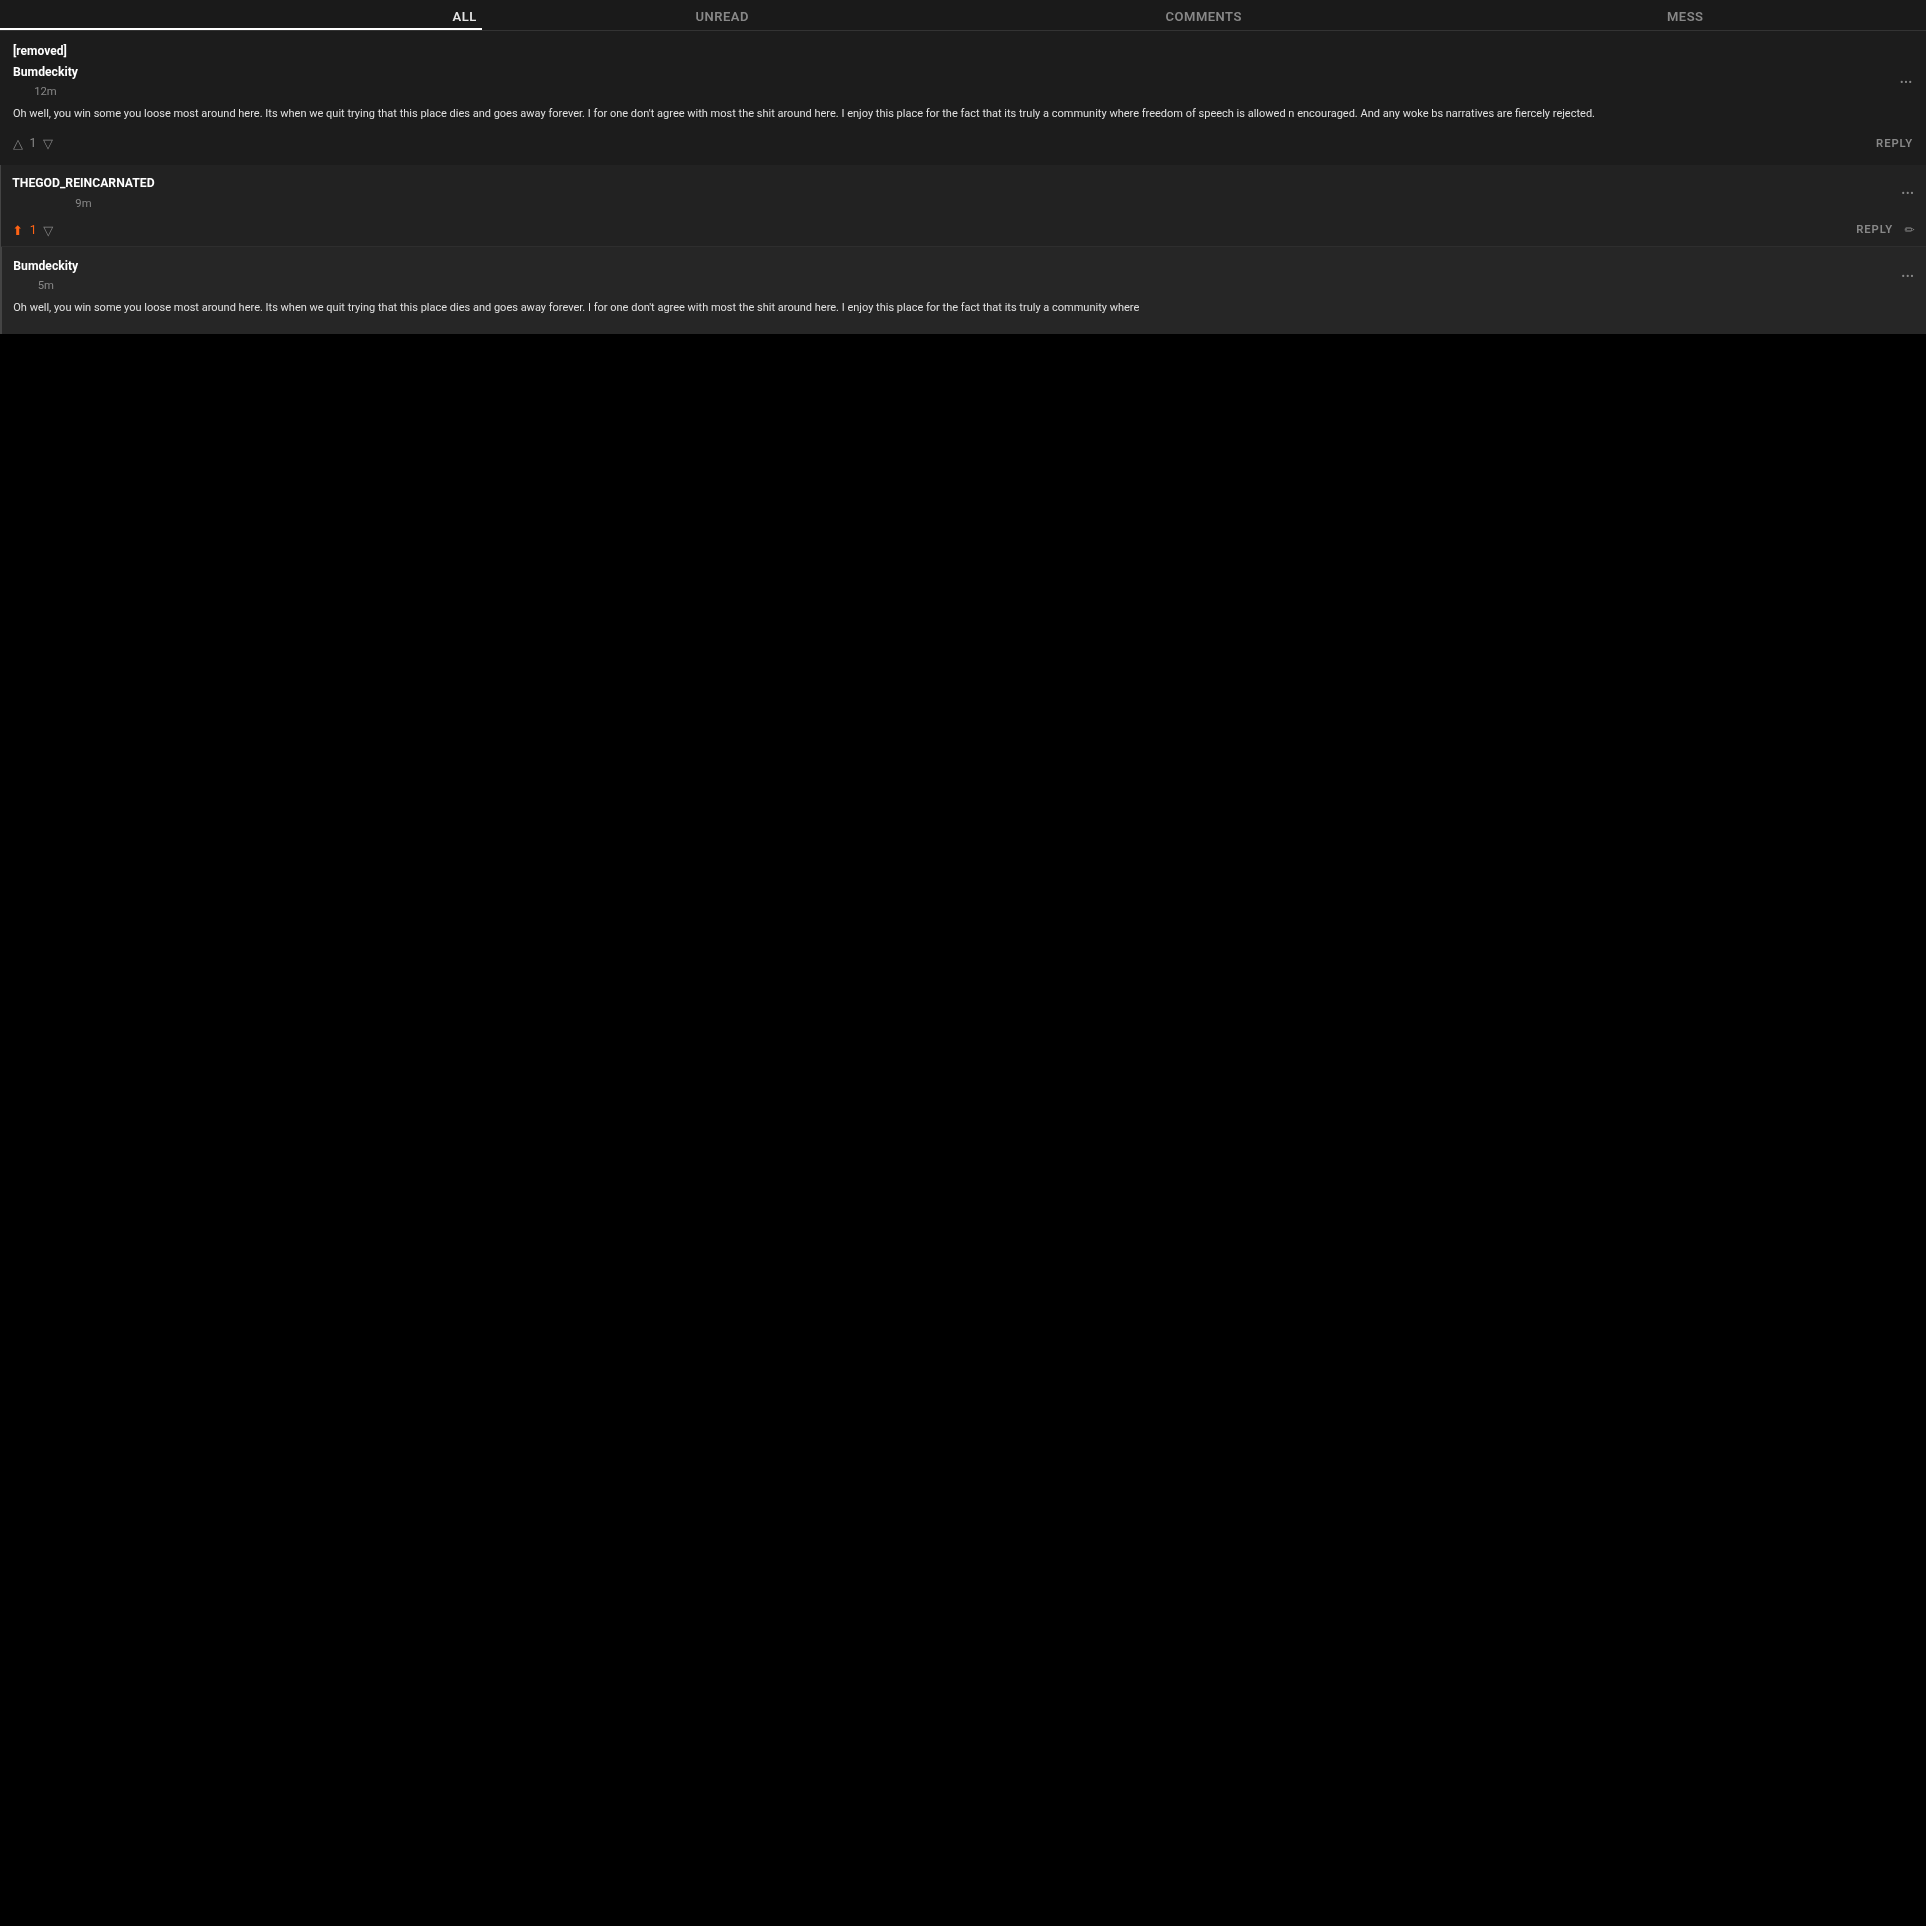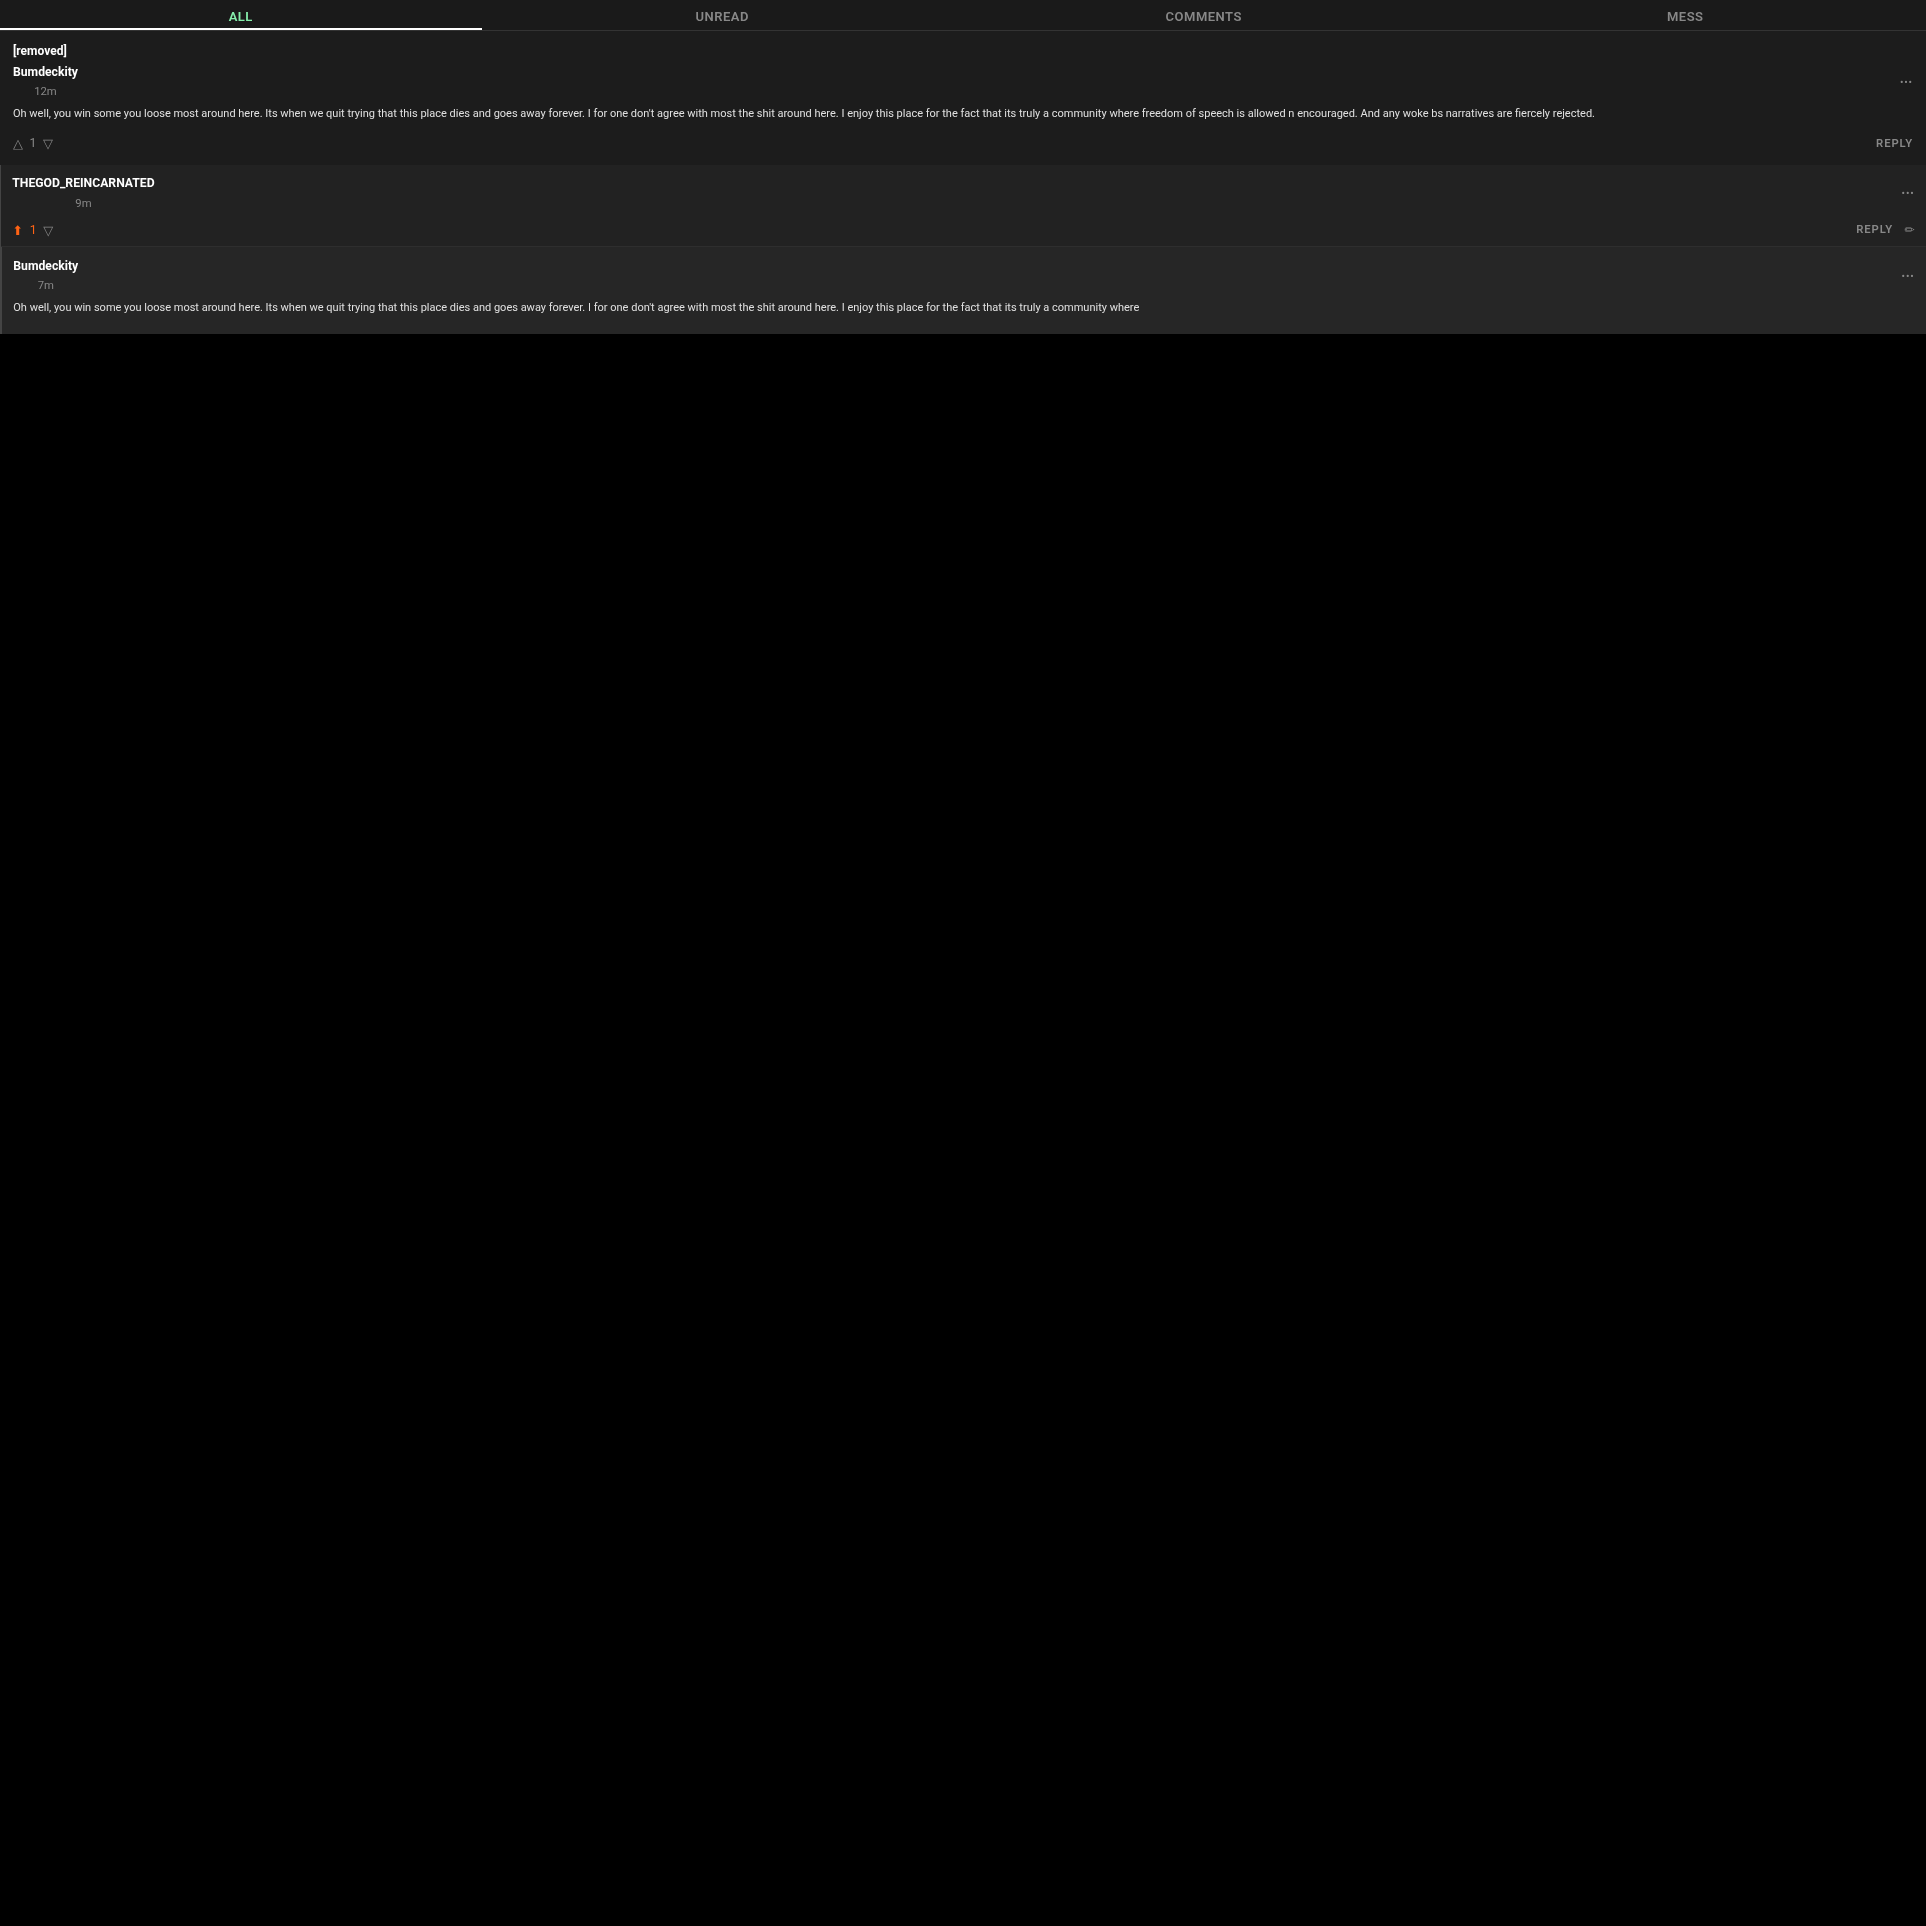--- a/index.html
+++ b/index.html
@@ -24,21 +24,22 @@
       text-align: center;
       font-size: 13px;
       font-weight: 600;
       color: #888;
       letter-spacing: 0.5px;
       cursor: pointer;
       position: relative;
     }
 
     .tab.active {
-      color: #86efac;
+      color: #e5e5e5;
+      text-align: right;
     }
 
     .tab.active::after {
       content: '';
       position: absolute;
       bottom: 0;
       left: 0;
       right: 0;
       height: 1.9px;
       background-color: #fff;
@@ -274,21 +275,21 @@
       </div>
 
     </div>
 
     <div class="nested-reply-section">
       <div class="nested-reply-comment">
 
         <div class="comment-header">
           <div class="comment-meta">
             <span class="username">Bumdeckity</span>
-            <span class="timestamp">7m</span>
+            <span class="timestamp">5m</span>
           </div>
           <span class="more-options dots"></span>
         </div>
 
         <div class="comment-body">Oh well, you win some you loose most around here. Its when we quit trying that this place dies and goes away forever. I for one don't agree with most the shit around here. I enjoy this place for the fact that its truly a community where</div>
 
       </div>
     </div>
 
   </div>

